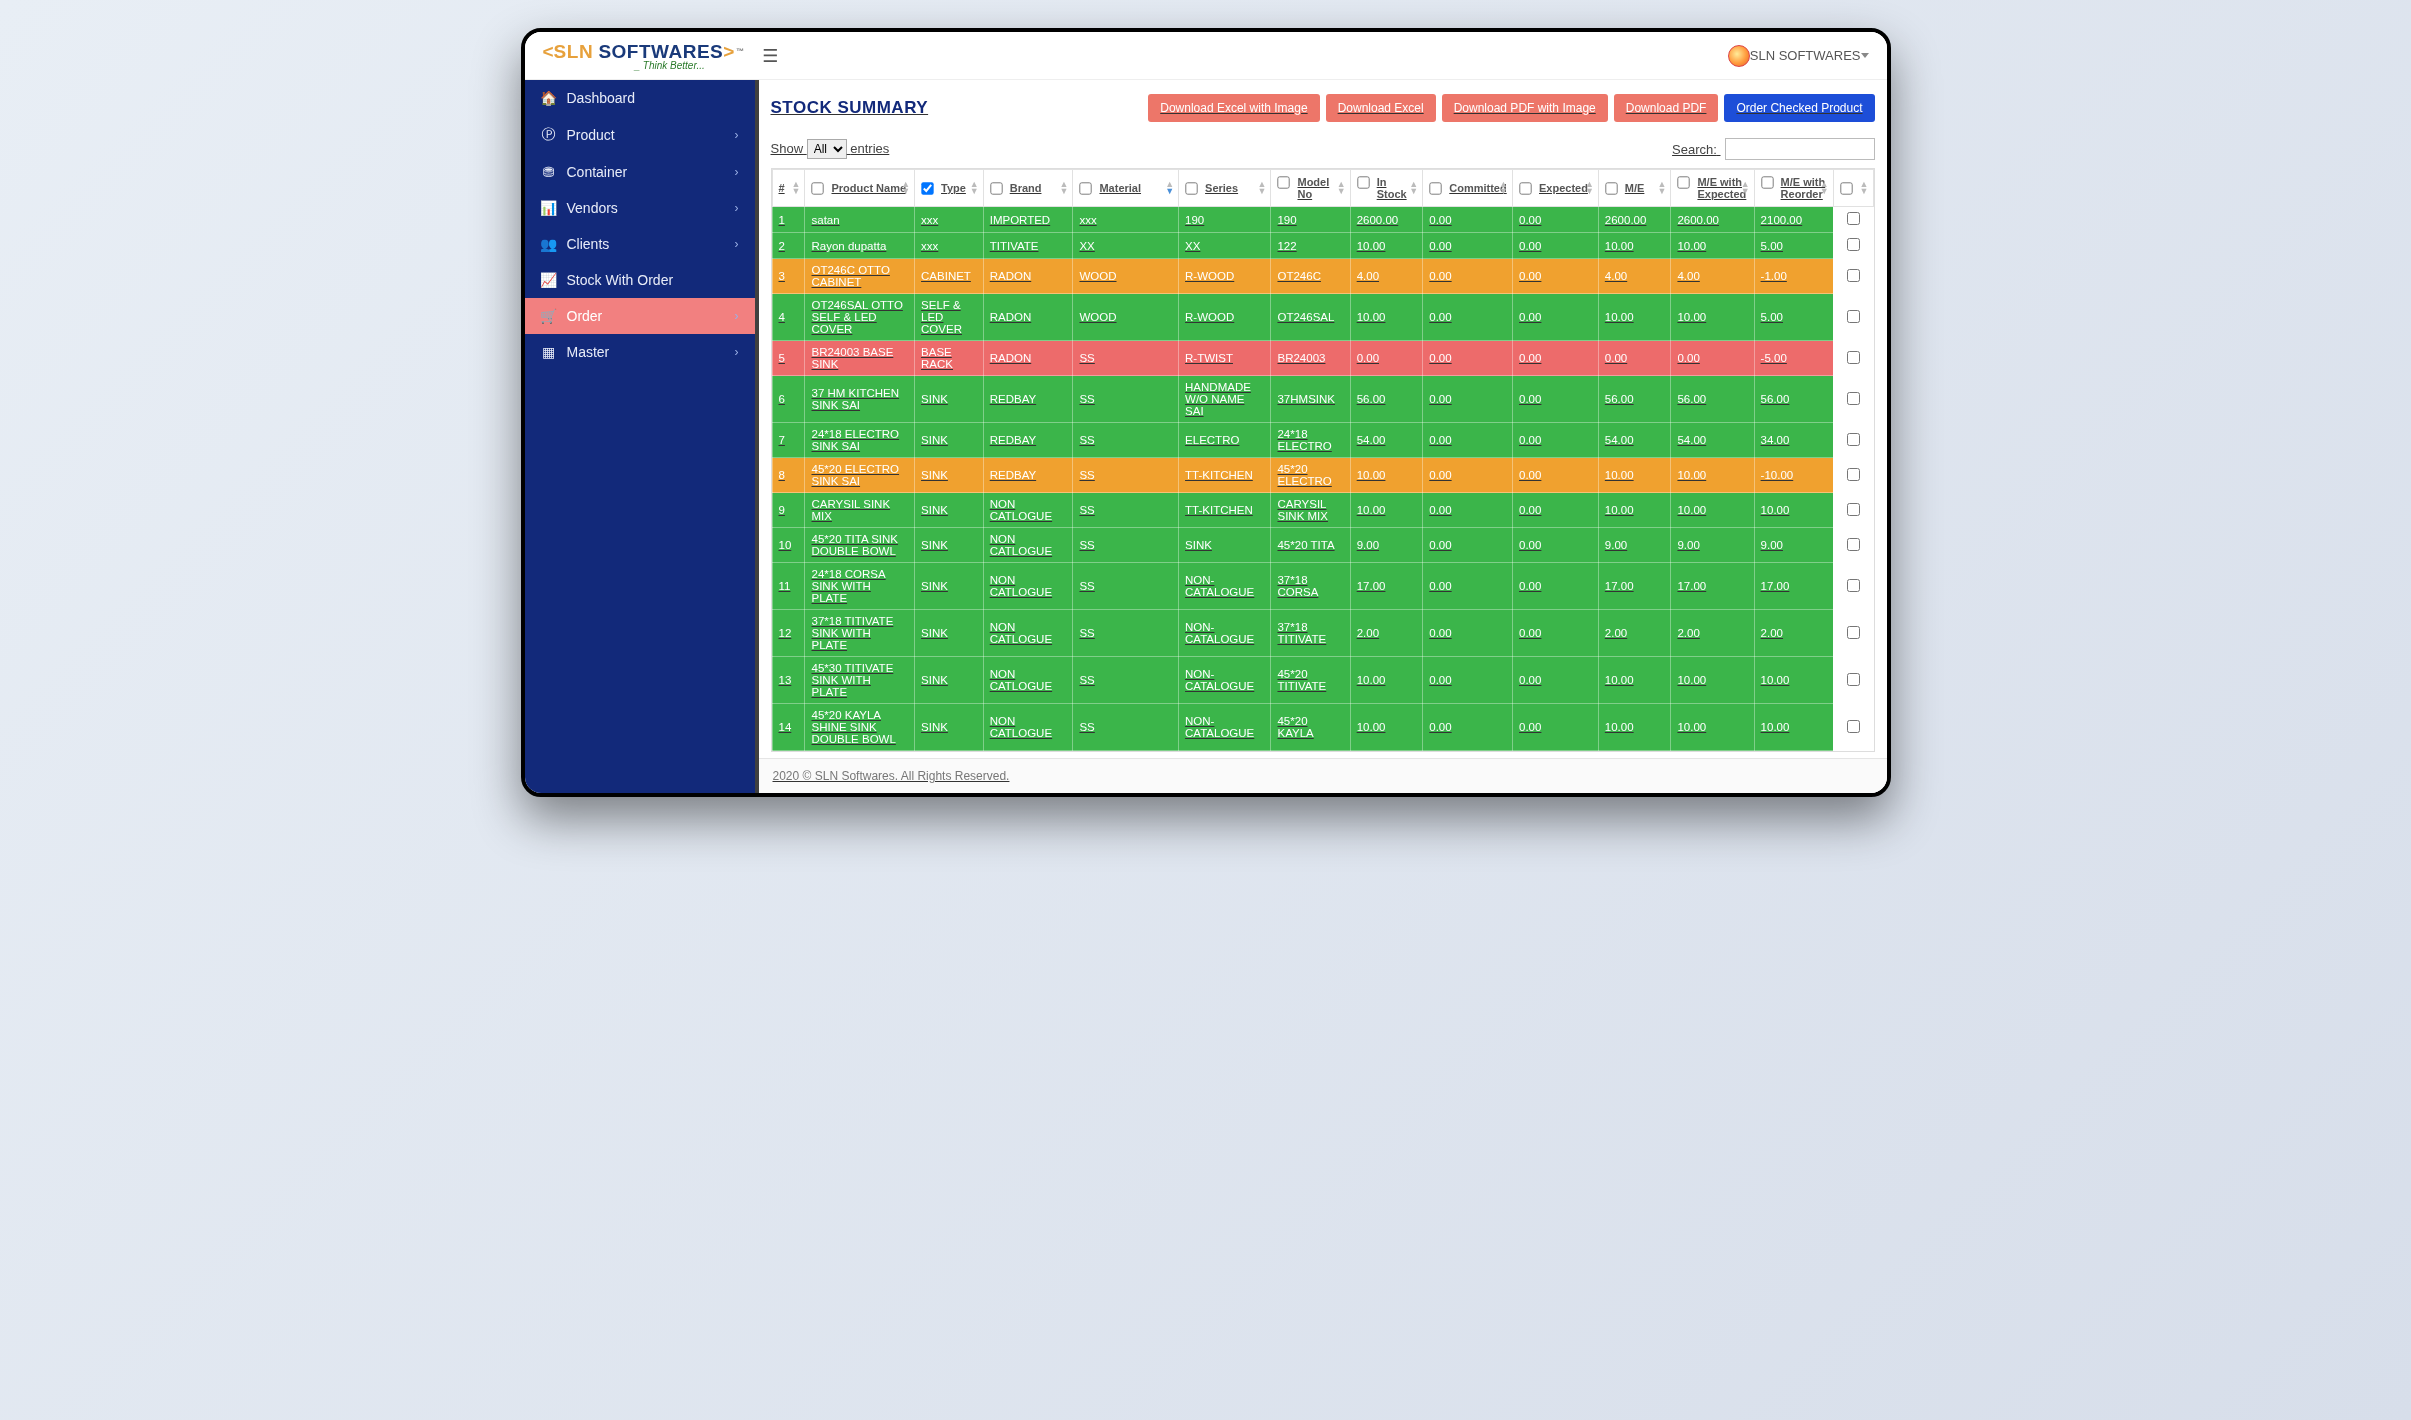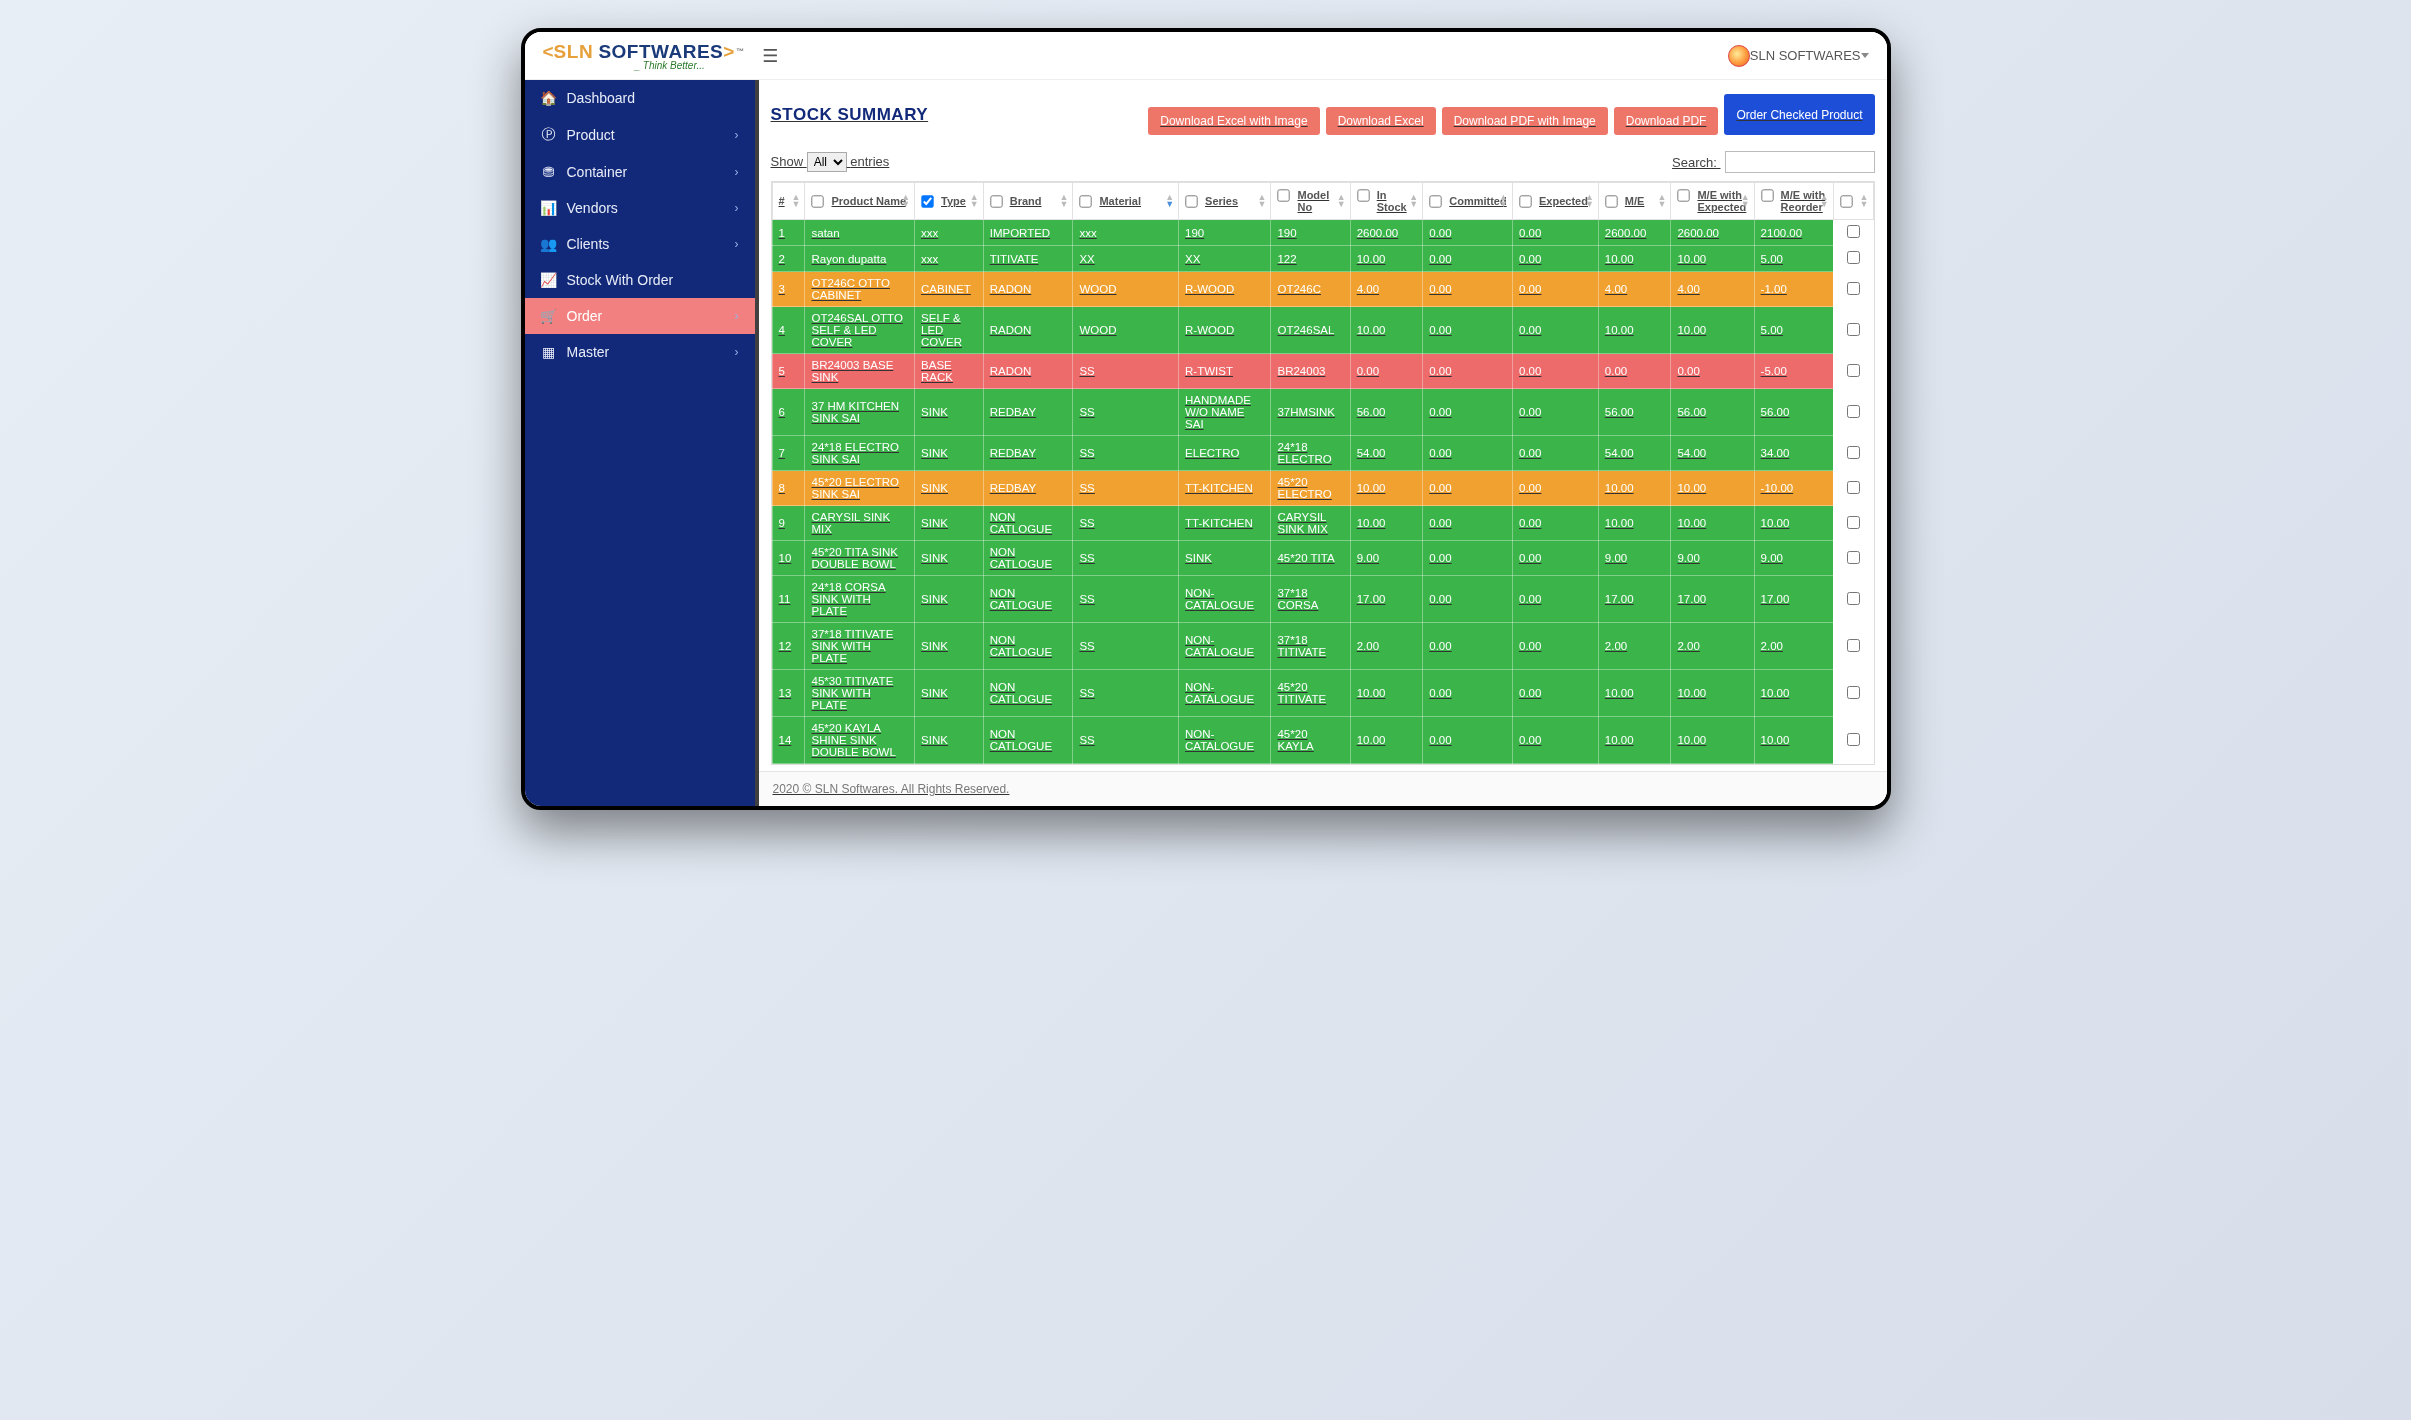--- a/index.html
+++ b/index.html
@@ -56,21 +56,21 @@
   .side-icon { width:16px; text-align:center; font-size:14px;}
   .chev { color:#9bb0e6; font-size:12px;}
 
   
   .content { flex:1; display:flex; flex-direction:column; border-left:4px solid #404040;text-decoration:underline;}
   .content-inner { padding:14px 12px 6px 12px; }
   .page-header { display:flex; justify-content:space-between; align-items:center; margin-bottom:16px; }
   .page-title { color:#12297a; font-weight:bold; font-size:17px; letter-spacing:.5px;}
   .btn-row { display:flex; gap:6px; flex-wrap:wrap;}
   .btn { padding:7px 12px; border:none; border-radius:3px; color:#fff; font-size:12px; cursor:pointer;}
-  .btn-red { background:#ed7669;margin-top:13px; }
+  .btn-red { background:#ed7669; }
   .btn-orange { background:#1d4ed8; }
 
   .table-controls { display:flex; justify-content:space-between; align-items:center; margin:6px 0 8px 0; font-size:13px; color:#444;}
   .table-controls select { border:1px solid #aaa; font-size:12px; padding:1px 2px;}
   .table-controls input[type=text] { border:1px solid #bbb; height:22px; width:150px; padding:2px 4px; margin-left:4px;}
   .table-wrap { border:1px solid #ddd; overflow-x:auto; }
 
   table.datatable { width:100%; border-collapse:collapse; font-size:11.5px; table-layout:fixed;}
   table.datatable th {
     background:#fff; color:#555; text-align:left; padding:6px 6px; border:1px solid #e1e1e1;

